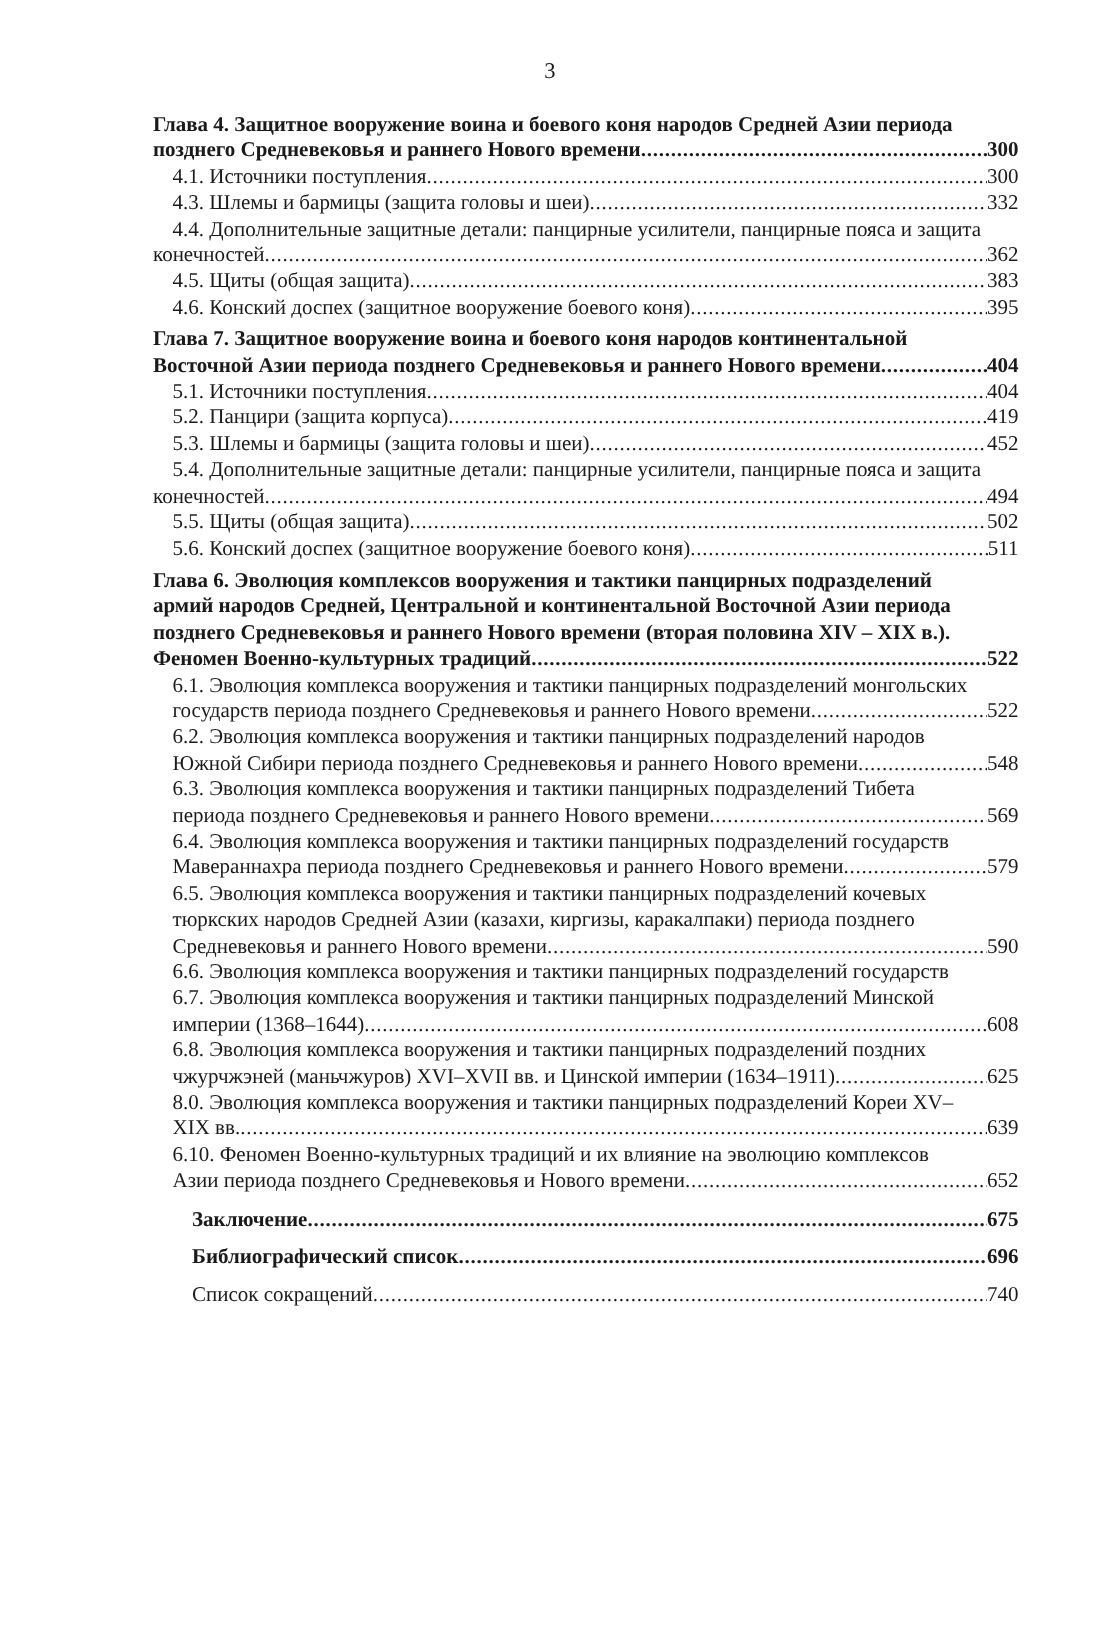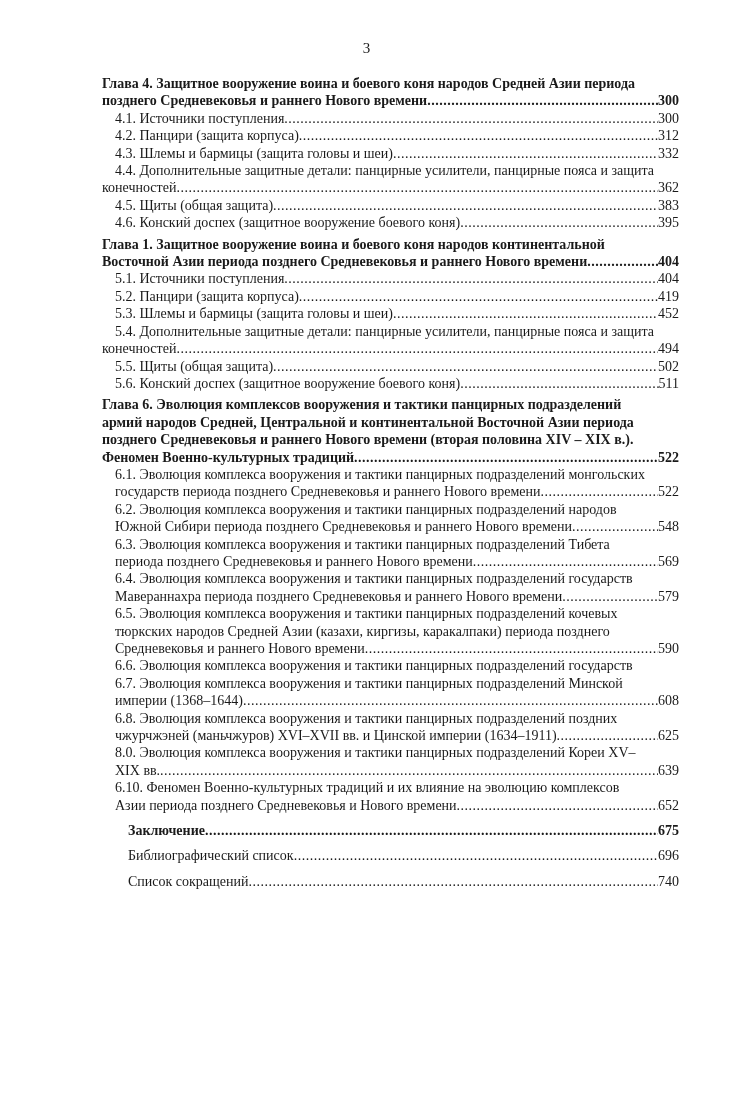--- a/index.html
+++ b/index.html
@@ -35,27 +35,20 @@
     </div>
     <div class="entry sub">
       <div class="last-line">
         <span class="txt">4.1. Источники поступления</span>
         <span class="dots"></span>
         <span class="pg">300</span>
       </div>
     </div>
     <div class="entry sub">
       <div class="last-line">
-        <span class="txt">4.2. Панцири (защита корпуса) </span>
-        <span class="dots"></span>
-        <span class="pg">312</span>
-      </div>
-    </div>
-    <div class="entry sub">
-      <div class="last-line">
         <span class="txt">4.3. Шлемы и бармицы (защита головы и шеи) </span>
         <span class="dots"></span>
         <span class="pg">332</span>
       </div>
     </div>
     <div class="entry sub">
       <div class="line">4.4. Дополнительные защитные детали:  панцирные усилители, панцирные пояса и защита</div>
       <div class="last-line" style="margin-left: -13px;">
         <span class="txt">конечностей</span>
         <span class="dots"></span>
@@ -70,21 +63,21 @@
       </div>
     </div>
     <div class="entry sub">
       <div class="last-line">
         <span class="txt">4.6. Конский доспех (защитное вооружение боевого коня)</span>
         <span class="dots"></span>
         <span class="pg">395</span>
       </div>
     </div>
     <div class="entry chapter gap-before">
-      <div class="line">Глава 1. Защитное вооружение воина и боевого коня  народов континентальной</div>
+      <div class="line">Глава 7. Защитное вооружение воина и боевого коня  народов континентальной</div>
       <div class="last-line">
         <span class="txt">Восточной Азии  периода позднего Средневековья и раннего Нового времени </span>
         <span class="dots"></span>
         <span class="pg">404</span>
       </div>
     </div>
     <div class="entry sub">
       <div class="last-line">
         <span class="txt">5.1. Источники поступления</span>
         <span class="dots"></span>
@@ -213,21 +206,21 @@
         <span class="pg">652</span>
       </div>
     </div>
     <div class="entry final" style="font-weight: bold;">
       <div class="last-line">
         <span class="txt">Заключение</span>
         <span class="dots"></span>
         <span class="pg">675</span>
       </div>
     </div>
-    <div class="entry final" style="font-weight: normal;">
+    <div class="entry final" style="font-weight: bold;">
       <div class="last-line">
         <span class="txt">Библиографический список </span>
         <span class="dots"></span>
         <span class="pg">696</span>
       </div>
     </div>
     <div class="entry final" style="font-weight: normal;">
       <div class="last-line">
         <span class="txt">Список сокращений</span>
         <span class="dots"></span>

